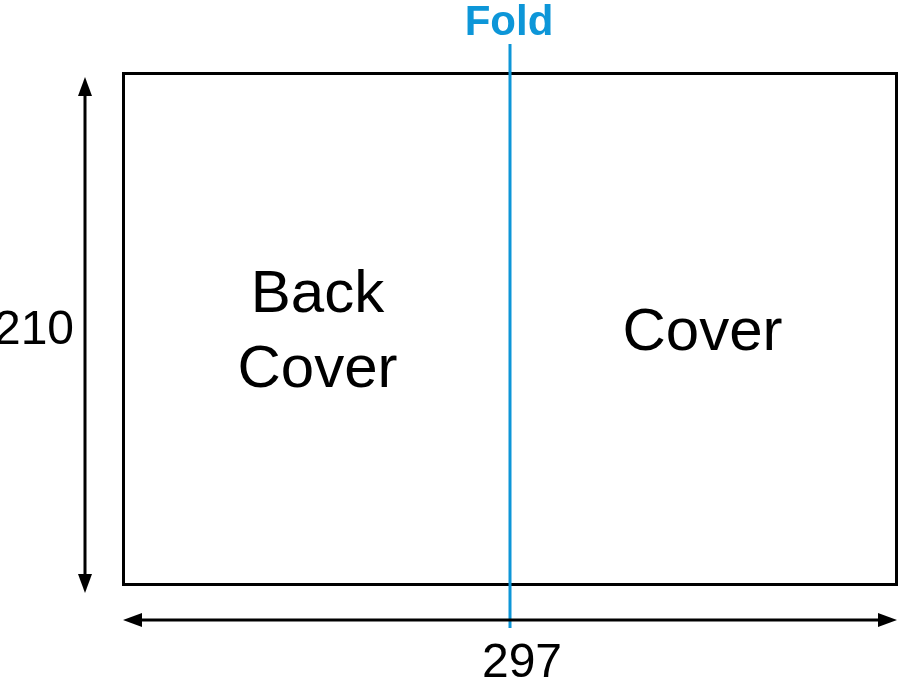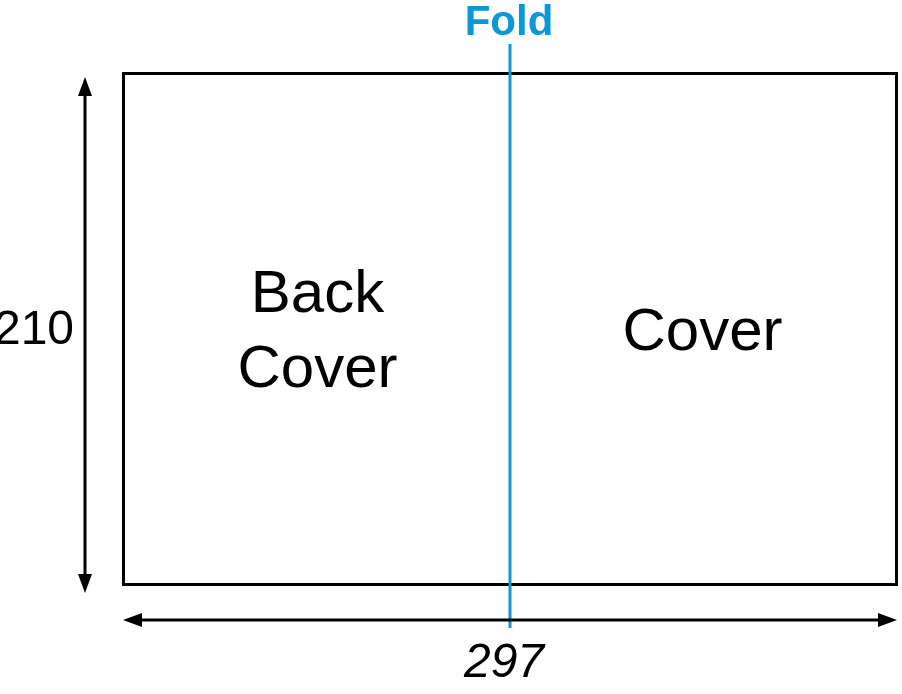--- a/index.html
+++ b/index.html
@@ -57,24 +57,23 @@
     font-weight: 400;
     color: #000000;
     white-space: nowrap;
   }
   .dim-height {
     left: 34px;
     top: 327px;
     transform: translate(-50%, -50%);
   }
   .dim-width {
-    left: 504px;
+    left: 522px;
     top: 660px;
     transform: translate(-50%, -50%);
-    font-style: italic;
   }
   .overlay {
     position: absolute;
     left: 0;
     top: 0;
     pointer-events: none;
   }
 </style>
 </head>
 <body>

